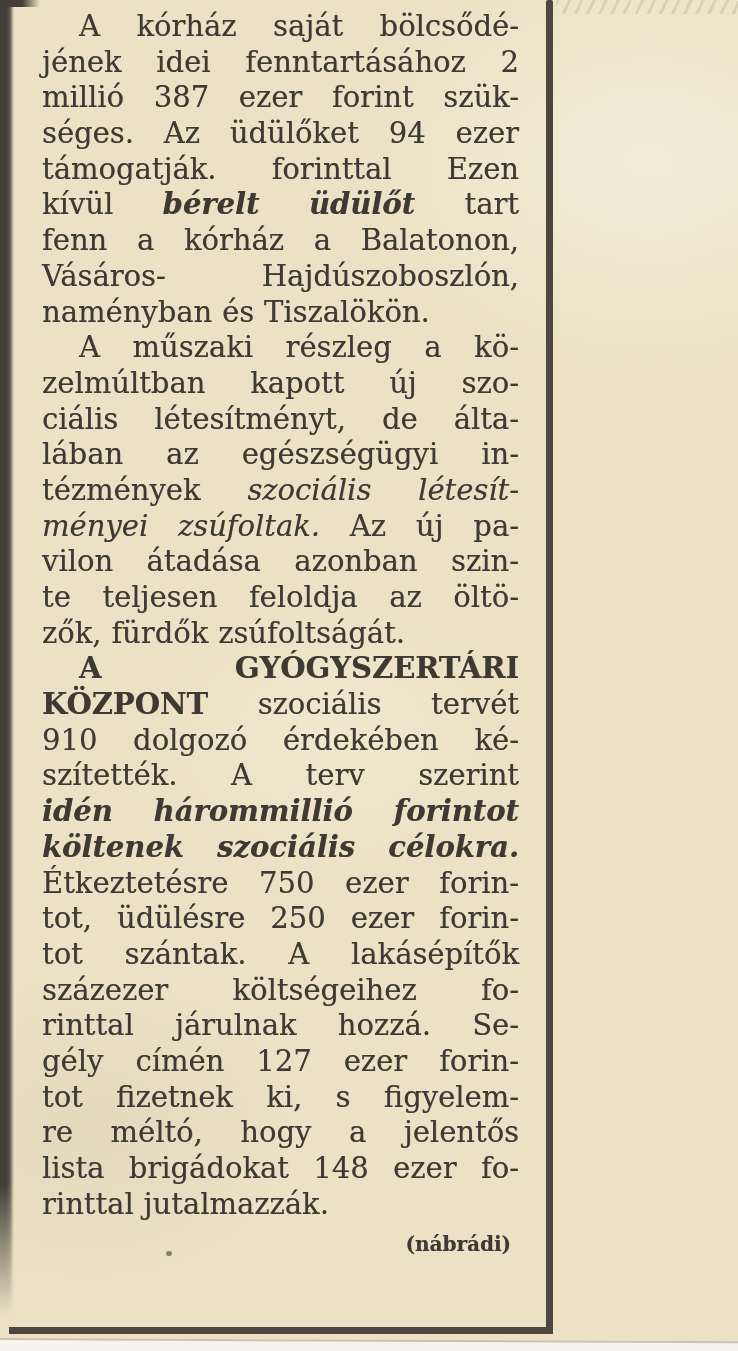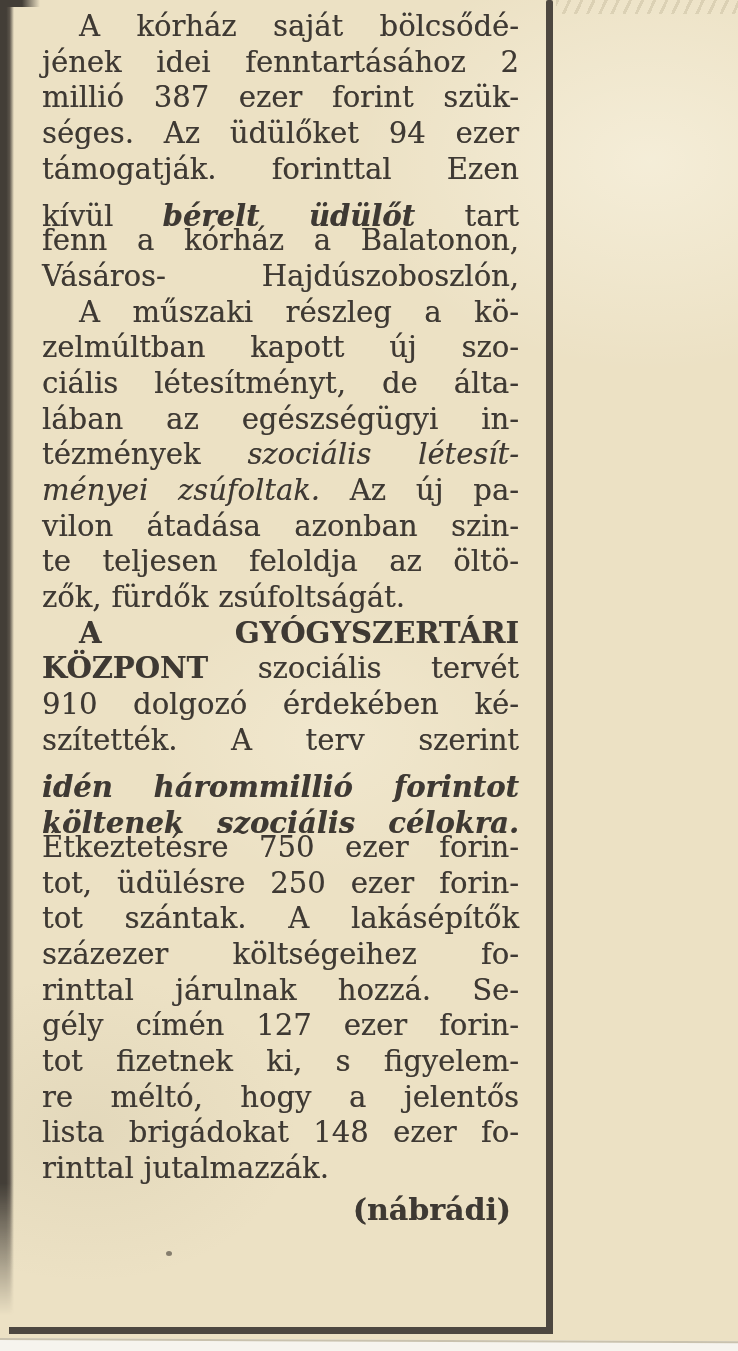--- a/index.html
+++ b/index.html
@@ -41,23 +41,23 @@
     font-size:29px; text-shadow:.3px .3px 0 rgba(62,57,51,.55);}
   .fragment{height:9px; overflow:hidden; position:relative;}
   .fragment > span{position:absolute; top:-27px; left:6px; width:440px; display:block;
     word-spacing:14px; white-space:nowrap;}
   .line{display:flex; align-items:baseline; height:35.7px; line-height:35.7px; white-space:pre;}
   .line.just{justify-content:space-between;}
   .line:not(.just){gap:.34em;}
   .line.ind{padding-left:37px;}
   .st-b{font-weight:bold;}
   .st-i{font-style:italic;}
-  .st-bi{font-weight:bold; font-style:italic;margin-top:12px;}
+  .st-bi{font-weight:bold; font-style:italic;}
   .signature{height:35.7px; line-height:35.7px; margin-top:5px; text-align:right; padding-right:8px;
-    font-weight:bold; font-size:30px;}
+    font-weight:bold; font-size:20px;}
 </style>
 </head>
 <body>
 
 <div class="scan">
   <div class="paper"></div>
   <div class="deckle"></div>
   <div class="left-edge"></div>
   <div class="corner-wedge"></div>
   <div class="col-rule"></div>
@@ -71,20 +71,21 @@
 
     <div id="article-body">
         <div class="line just ind"><span>A</span><span>kórház</span><span>saját</span><span>bölcsődé-</span></div>
         <div class="line just"><span>jének</span><span>idei</span><span>fenntartásához</span><span>2</span></div>
         <div class="line just"><span>millió</span><span>387</span><span>ezer</span><span>forint</span><span>szük-</span></div>
         <div class="line just"><span>séges.</span><span>Az</span><span>üdülőket</span><span>94</span><span>ezer</span></div>
         <div class="line just"><span>támogatják.</span><span>forinttal</span><span>Ezen</span></div>
         <div class="line just"><span>kívül</span><span class="st-bi">bérelt</span><span class="st-bi">üdülőt</span><span>tart</span></div>
         <div class="line just"><span>fenn</span><span>a</span><span>kórház</span><span>a</span><span>Balatonon,</span></div>
         <div class="line just"><span>Vásáros-</span><span>Hajdúszoboszlón,</span></div>
+        <div class="line"><span>naményban</span><span>és</span><span>Tiszalökön.</span></div>
         <div class="line just ind"><span>A</span><span>műszaki</span><span>részleg</span><span>a</span><span>kö-</span></div>
         <div class="line just"><span>zelmúltban</span><span>kapott</span><span>új</span><span>szo-</span></div>
         <div class="line just"><span>ciális</span><span>létesítményt,</span><span>de</span><span>álta-</span></div>
         <div class="line just"><span>lában</span><span>az</span><span>egészségügyi</span><span>in-</span></div>
         <div class="line just"><span>tézmények</span><span class="st-i">szociális</span><span class="st-i">létesít-</span></div>
         <div class="line just"><span class="st-i">ményei</span><span class="st-i">zsúfoltak.</span><span>Az</span><span>új</span><span>pa-</span></div>
         <div class="line just"><span>vilon</span><span>átadása</span><span>azonban</span><span>szin-</span></div>
         <div class="line just"><span>te</span><span>teljesen</span><span>feloldja</span><span>az</span><span>öltö-</span></div>
         <div class="line"><span>zők,</span><span>fürdők</span><span>zsúfoltságát.</span></div>
         <div class="line just ind"><span class="st-b">A</span><span class="st-b">GYÓGYSZERTÁRI</span></div>

